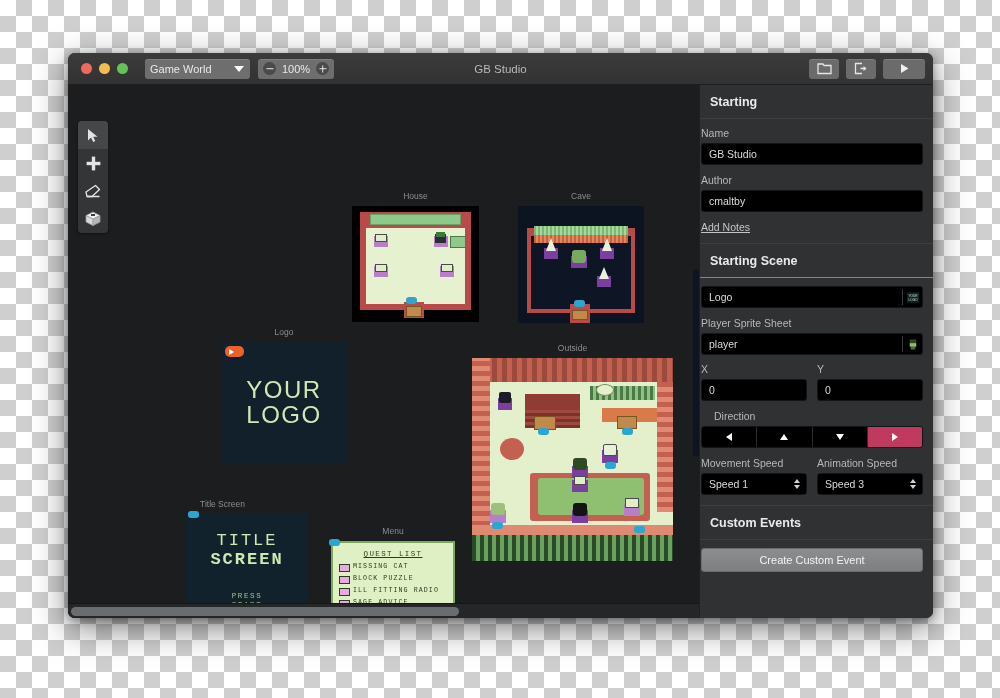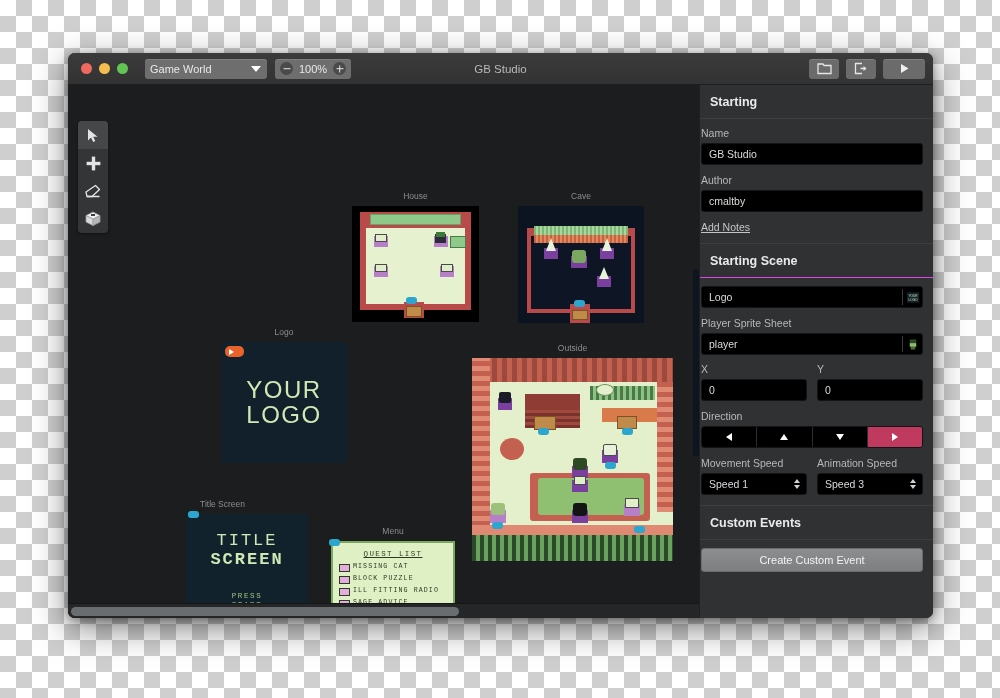--- a/index.html
+++ b/index.html
@@ -40,21 +40,21 @@
     padding: 0 8px;
   }
   .traffic { display: flex; gap: 7px; align-items: center; margin-left: 5px; }
   .light { width: 11px; height: 11px; border-radius: 50%; }
   .light.red { background: #ee6a5f; }
   .light.yellow { background: #f5bd4f; }
   .light.green { background: #61c454; }
 
   .tb-dropdown {
     margin-left: 17px;
-    width: 122px; height: 20px;
+    width: 105px; height: 20px;
     background: #6e6e6e;
     border-radius: 3px;
     display: flex; align-items: center;
     padding: 0 5px;
     color: #e8e8e8; font-size: 11px;
     position: relative;
     box-shadow: inset 0 1px 0 rgba(255,255,255,0.12);
   }
   .tb-dropdown .caret {
     position: absolute; right: 6px; top: 50%;
@@ -618,21 +618,21 @@
             </div>
           </div>
           <div>
             <span class="fld-label">Y</span>
             <div class="fld">
               <span>0</span>
             </div>
           </div>
         </div>
 
-        <span class="fld-label" style="margin-top:9px;">Direction</span>
+        <span class="fld-label" style="margin-top:9px;margin-left:13px;">Direction</span>
         <div class="dirbar">
           <div class="dirbtn">
               <span class="tri-l"></span>
             </div>
           <div class="dirbtn">
               <span class="tri-u"></span>
             </div>
           <div class="dirbtn">
               <span class="tri-d"></span>
             </div>

